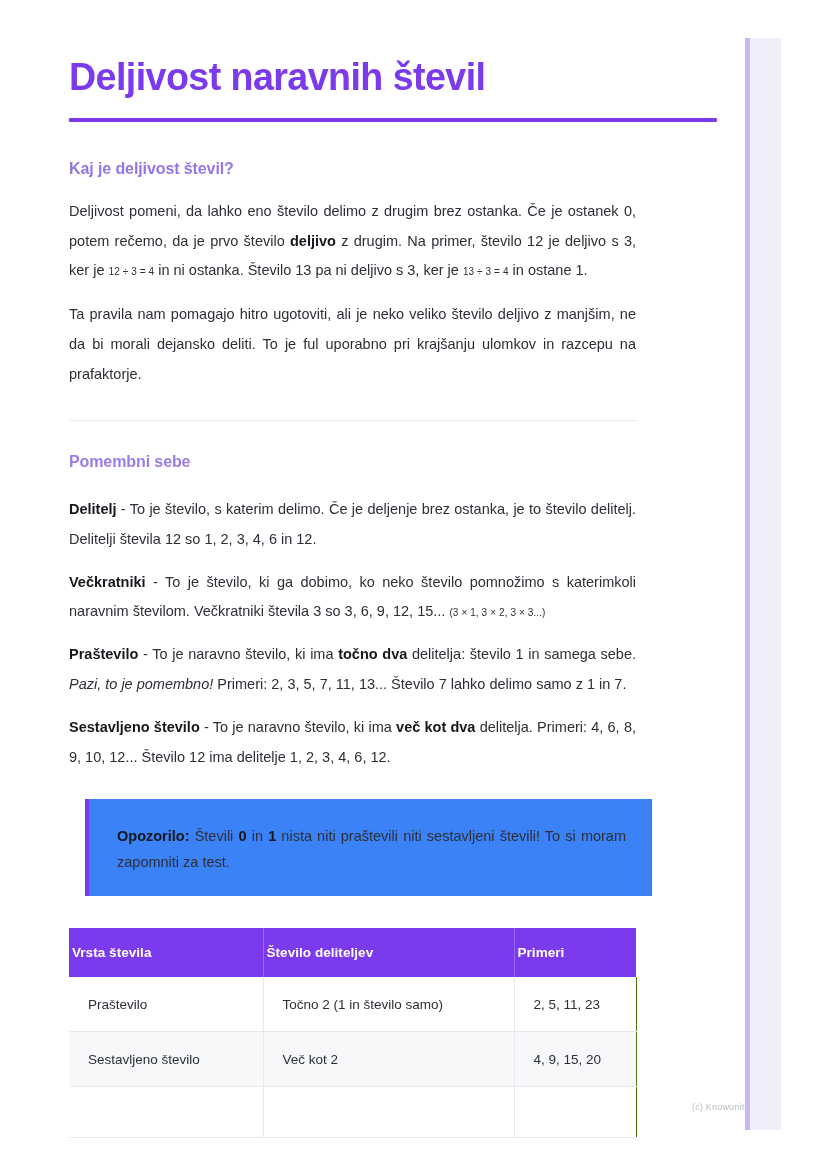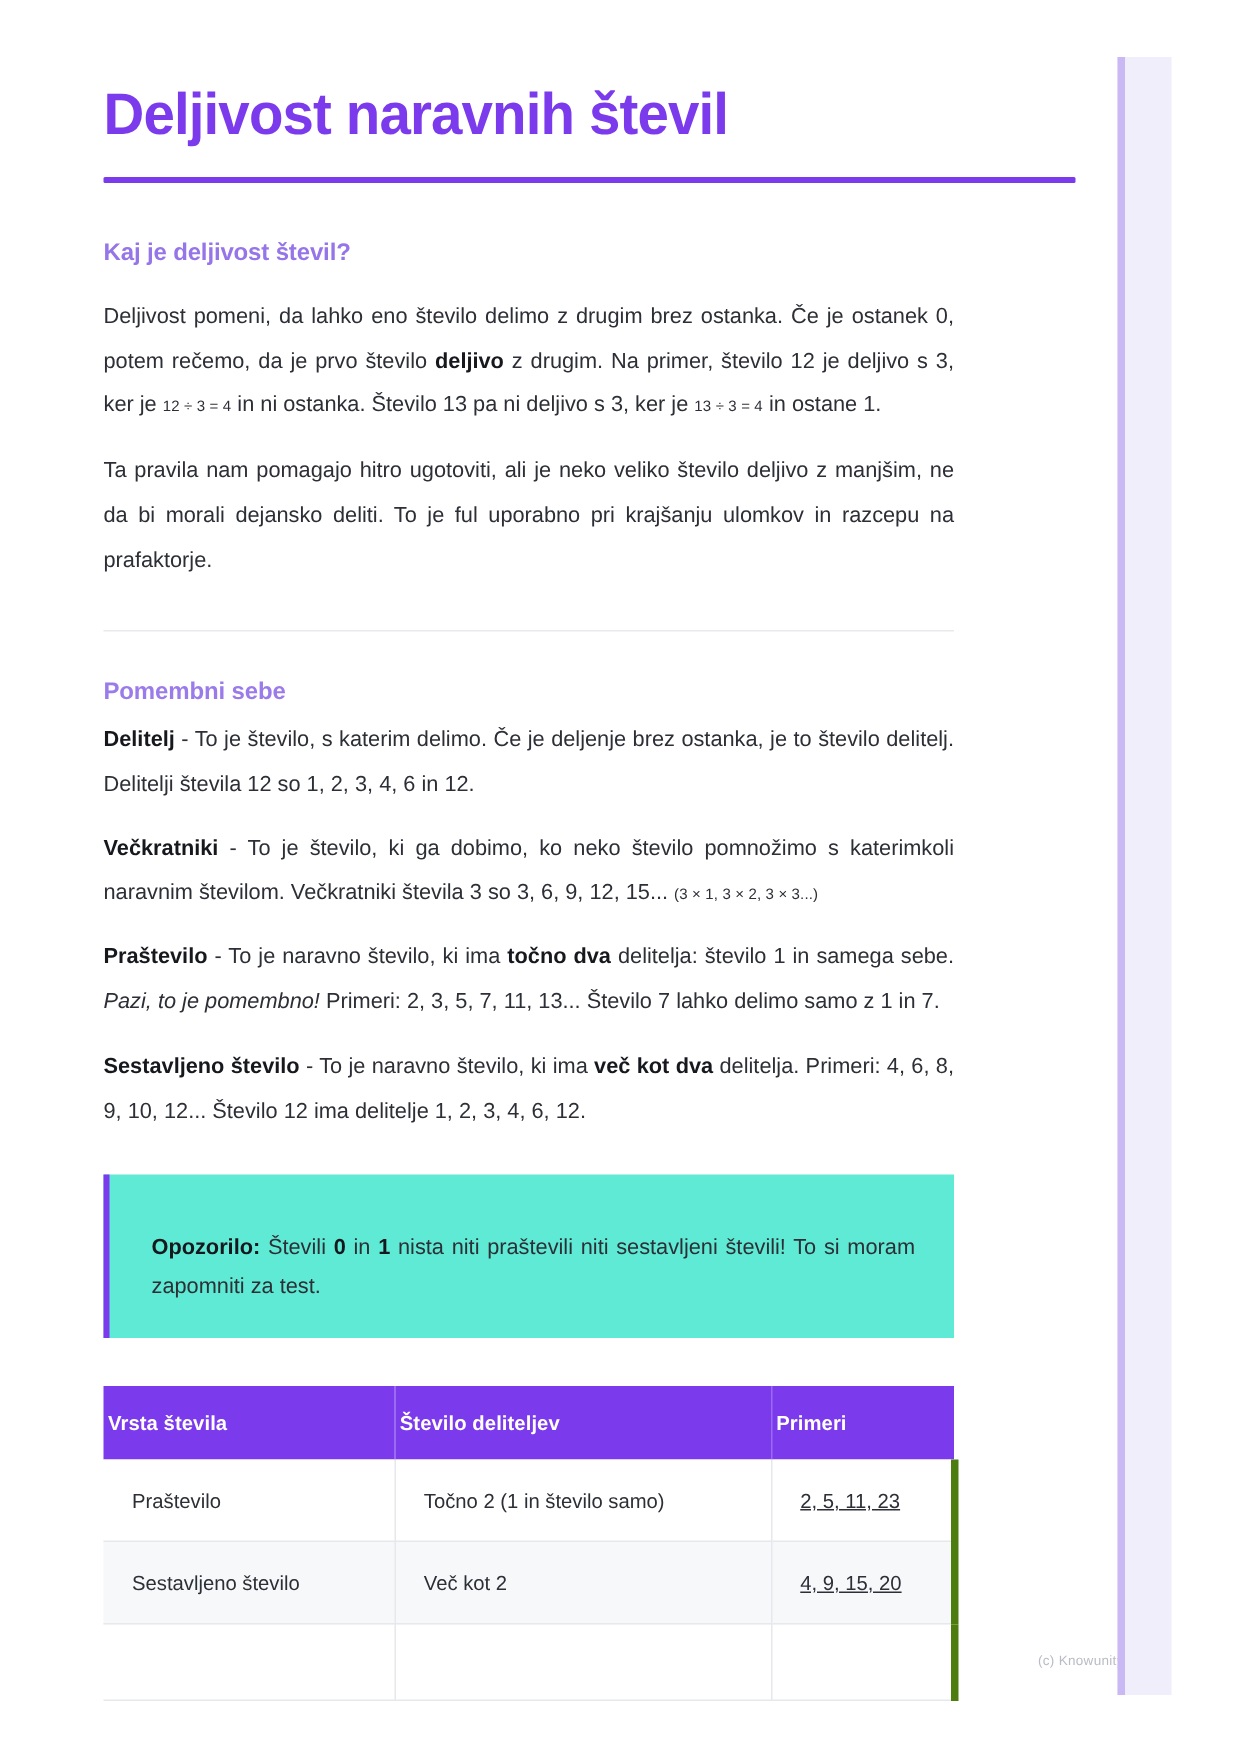--- a/index.html
+++ b/index.html
@@ -75,21 +75,21 @@
 
   p.term {
     margin: 0;
     font-size: 14.5px;
     line-height: 2.06;
     color: #2d2f36;
     text-align: justify;
     text-justify: inter-word;
     width: 567px;
   }
-  p.term.first { margin-top: 7px; }
+  p.term.first { margin-top: 23px; }
   p.term + p.term { margin-top: 13px; }
 
   b, strong { font-weight: 700; color: #16181d; }
   i, em { font-style: italic; }
 
   .math {
     font-family: Liberation Sans, sans-serif;
     font-size: 10px;
     letter-spacing: 0.1px;
   }
@@ -101,23 +101,24 @@
     height: 1px;
     background: #e9eaee;
   }
   .divider + .h2 { margin-top: 31px; }
 
   
   .callout {
     margin-top: 26px;
     width: 567px;
     box-sizing: border-box;
-    background: #5eead4;
+    background: #3b82f6;
     border-left: 4px solid #7c3aed;
-    padding: 36px 26px 21px 28px;
+    padding: 24px 26px 21px 28px;
+    margin-left: 16px;
   }
   .callout p {
     margin: 0;
     font-size: 14.5px;
     line-height: 1.82;
     color: #2d2f36;
     text-align: justify;
     text-justify: inter-word;
   }
 
@@ -150,21 +151,21 @@
 
   table.data tbody td {
     color: #2d2f36;
     font-weight: 400;
     padding: 17px 18px 17px 19px;
     border-right: 1px solid #e6e8ec;
     border-bottom: 1px solid #e6e8ec;
     background: #ffffff;
     height: 20px;
   }
-  table.data tbody td:last-child { border-right: 5px solid #4d7c0f; text-decoration: underline; }
+  table.data tbody td:last-child { border-right: 1px solid #4d7c0f; }
   table.data tbody tr.alt td { background: #f7f8fa; }
   table.data tbody tr.blank td { height: 30px; padding-top: 10px; padding-bottom: 10px; }
 
   
   .watermark {
     position: absolute;
     left: 692px;
     top: 1102px;
     font-size: 9px;
     color: #b9bcc4;

